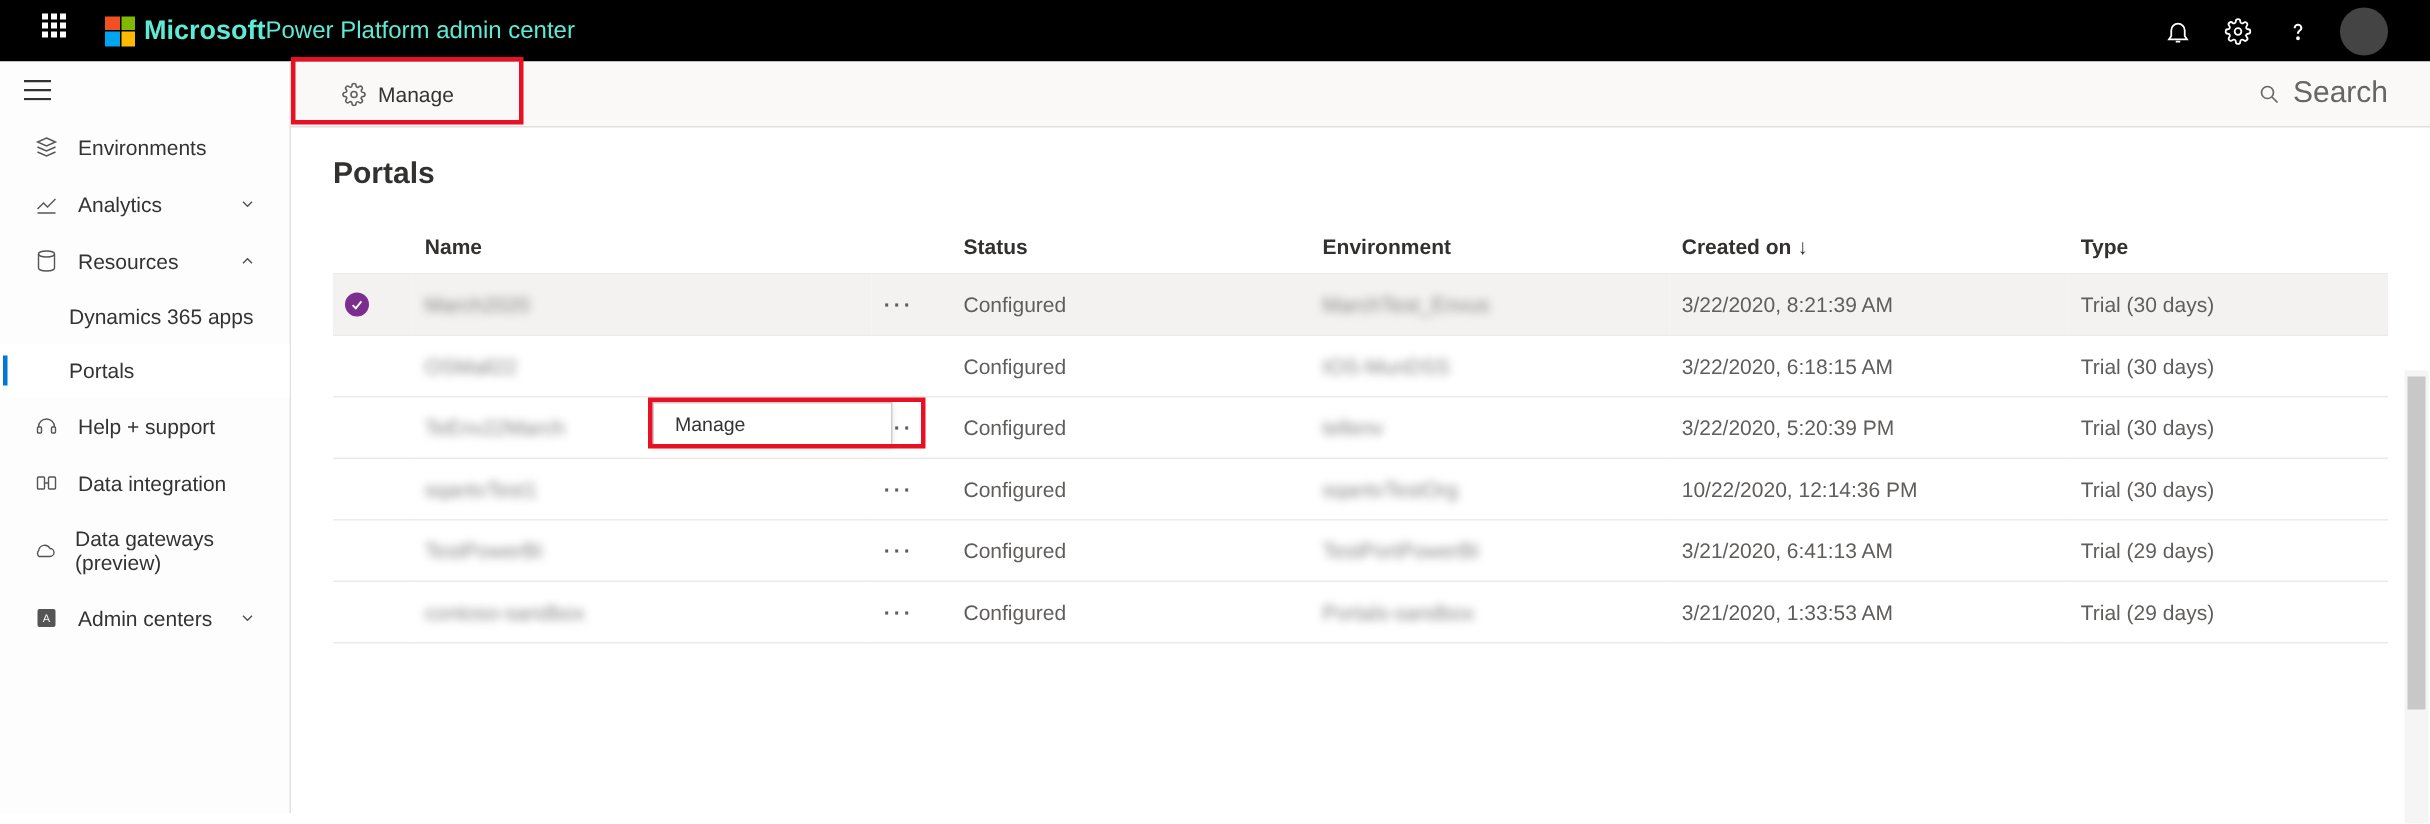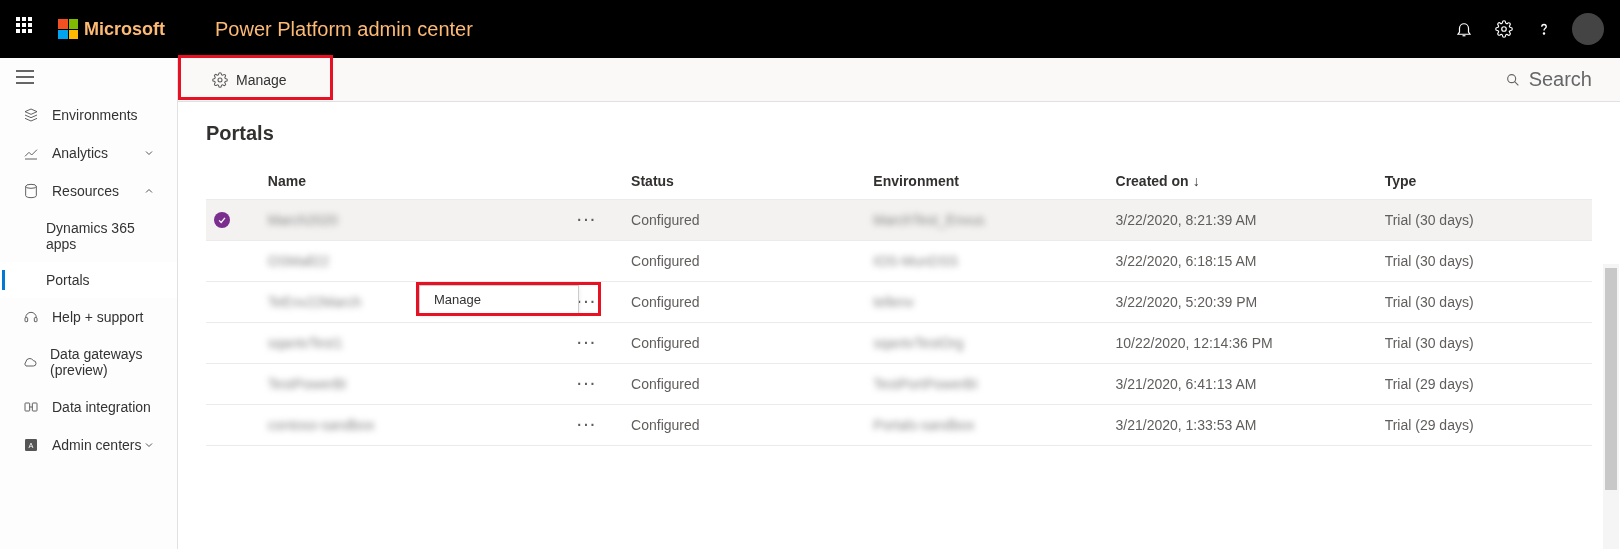--- a/index.html
+++ b/index.html
@@ -1,51 +1,51 @@
 <!DOCTYPE html>
 <html><head>
 <meta charset="utf-8">
 <style>
   * { box-sizing: border-box; margin: 0; padding: 0; font-family: "Segoe UI", Arial, sans-serif; }
   html, body { width: 1620px; height: 549px; overflow: hidden; background: #fff; }
 
   
   .header {
-    height: 58px;
+    height: 41px;
     background: #000;
-    color: #fdba74;
+    color: #5eead4;
     display: flex;
     align-items: center;
-    padding: 0 16px;
+    padding: 0 28px;
   }
   .waffle {
     width: 24px; height: 24px; display: grid; grid-template-columns: repeat(3,4px);
     grid-template-rows: repeat(3,4px); gap: 2px; cursor: pointer;
   }
   .waffle span { background:#fff; width:4px; height:4px; }
   .ms-logo { display:flex; align-items:center; margin-left:18px; }
   .ms-logo-sq { width:20px; height:20px; display:grid; grid-template-columns:1fr 1fr; grid-template-rows:1fr 1fr; gap:1px; margin-right:6px;}
   .ms-logo-sq div:nth-child(1){background:#f25022;}
   .ms-logo-sq div:nth-child(2){background:#7fba00;}
   .ms-logo-sq div:nth-child(3){background:#00a4ef;}
   .ms-logo-sq div:nth-child(4){background:#ffb900;}
   .ms-text { font-size:18px; font-weight:600; }
-  .app-title { font-size:20px; margin-left:50px; }
+  .app-title { font-size:16px; }
   .header-spacer { flex:1; }
   .header-icon {
     width:40px; height:40px; display:flex; align-items:center; justify-content:center;
     cursor:pointer; color:#fff;
   }
   .avatar { width:32px; height:32px; border-radius:50%; background:#444; margin-left:8px; cursor:pointer;}
   svg { display:block; }
 
   
   .body-row { display:flex; height:calc(549px - 48px); }
   .sidebar {
-    width:178px; border-right:1px solid #e1e1e1; background:#fdfdfd;
+    width:194px; border-right:1px solid #e1e1e1; background:#fdfdfd;
     display:flex; flex-direction:column; font-size:14px;
   }
   .hamburger { padding:12px 16px; cursor:pointer; }
   .nav-item {
     display:flex; align-items:center; padding:10px 22px; cursor:pointer;
     color:#333; position:relative;
   }
   .nav-item.active { background:#fff; font-weight:400; }
   .nav-item.active::before {
     content:""; position:absolute; left:2px; top:8px; bottom:8px; width:3px; background:#0078d4;
@@ -238,35 +238,35 @@
             <rect x="3" y="13" width="4" height="6" rx="1"></rect>
             <rect x="17" y="13" width="4" height="6" rx="1"></rect>
           </svg>
       </span>
       <span>Help + support</span>
     </div>
 
     <div class="nav-item">
       <span class="nav-icon">
         <svg width="16" height="16" viewBox="0 0 24 24" fill="none" stroke="currentColor" stroke-width="1.4">
-            <path d="M17 18a4 4 0 000-8 6 6 0 00-11.3 2A4 4 0 006 18h11z"></path>
-          </svg>
-      </span>
-      <span>Data gateways (preview)</span>
-    </div>
-
-    <div class="nav-item">
-      <span class="nav-icon">
-        <svg width="16" height="16" viewBox="0 0 24 24" fill="none" stroke="currentColor" stroke-width="1.4">
             <rect x="3" y="6" width="7" height="12" rx="1"></rect>
             <rect x="14" y="6" width="7" height="12" rx="1"></rect>
             <line x1="10" y1="12" x2="14" y2="12"></line>
           </svg>
       </span>
       <span>Data integration</span>
+    </div>
+
+    <div class="nav-item">
+      <span class="nav-icon">
+        <svg width="16" height="16" viewBox="0 0 24 24" fill="none" stroke="currentColor" stroke-width="1.4">
+            <path d="M17 18a4 4 0 000-8 6 6 0 00-11.3 2A4 4 0 006 18h11z"></path>
+          </svg>
+      </span>
+      <span>Data gateways (preview)</span>
     </div>
 
 
     <div class="nav-item">
       <span class="nav-icon">
         <svg width="16" height="16" viewBox="0 0 24 24" fill="currentColor">
             <rect x="3" y="3" width="18" height="18" rx="2"></rect>
             <text x="12" y="16" text-anchor="middle" font-size="11" fill="#fff">A</text>
           </svg>
       </span>

